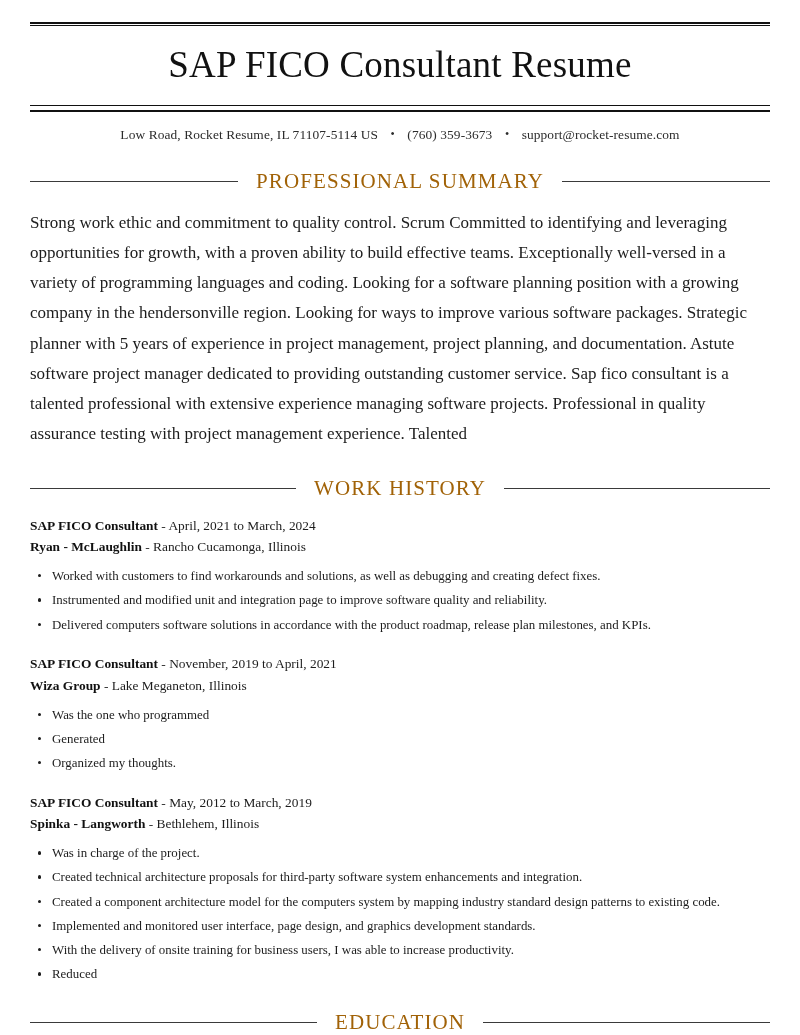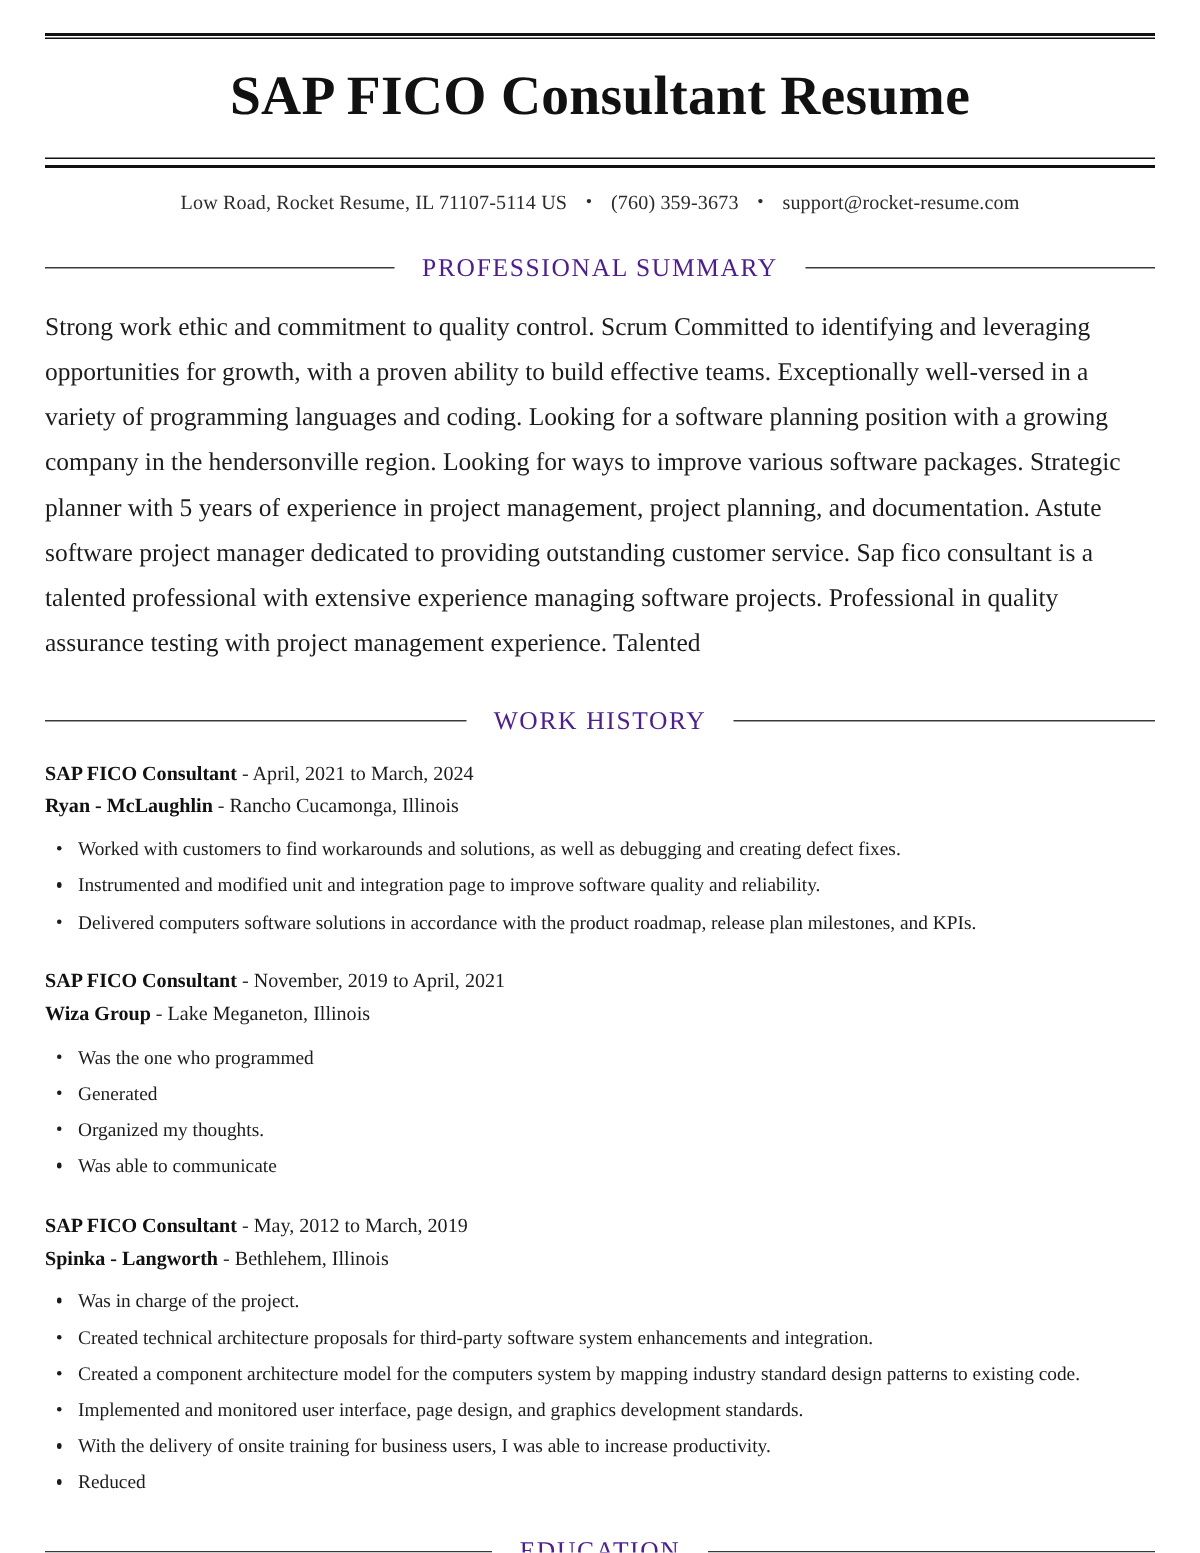--- a/index.html
+++ b/index.html
@@ -17,21 +17,21 @@
   
   .top-rule {
     margin-top: 22px;
     border-top: 2.4px solid #111;
     border-bottom: 1px solid #111;
     height: 4px;
   }
   .doc-title {
     text-align: center;
     font-size: 37px;
-    font-weight: 700;
+    font-weight: 400;
     letter-spacing: 0.2px;
     line-height: 1.1;
     margin: 19px 0 0 0;
     color: #111;
   }
   .title-rule {
     margin-top: 19px;
     height: 7px;
     border-top: 1px solid #111;
     border-bottom: 2.6px solid #111;
@@ -49,23 +49,23 @@
   .section { margin-top: 26px; }
   .section-head {
     display: flex;
     align-items: center;
     gap: 14px;
     margin-bottom: 14px;
   }
   .section-head .line { flex: 1 1 auto; height: 1px; background: #3a3a3a; }
   .section-head .label {
     flex: 0 0 auto;
-    font-size: 17px;
+    font-size: 21px;
     letter-spacing: 1.1px;
-    color: #4c1d95;
+    color: #a16207;
     white-space: nowrap;
     padding: 0 4px;
   }
 
   
   .summary {
     font-size: 17px;
     line-height: 1.78;
     color: #1c1c1c;
     text-align: left;
@@ -164,21 +164,20 @@
       <div class="job-line">
         <span class="b">SAP FICO Consultant</span><span class="dash"> - </span><span>November, 2019 to April, 2021</span>
       </div>
       <div class="job-line">
         <span class="b">Wiza Group</span><span class="dash"> - </span><span>Lake Meganeton, Illinois</span>
       </div>
       <ul class="bullets">
         <li>Was the one who programmed</li>
         <li>Generated</li>
         <li>Organized my thoughts.</li>
-        <li>Was able to communicate</li>
       </ul>
     </div>
 
     <div class="job">
       <div class="job-line">
         <span class="b">SAP FICO Consultant</span><span class="dash"> - </span><span>May, 2012 to March, 2019</span>
       </div>
       <div class="job-line">
         <span class="b">Spinka - Langworth</span><span class="dash"> - </span><span>Bethlehem, Illinois</span>
       </div>

